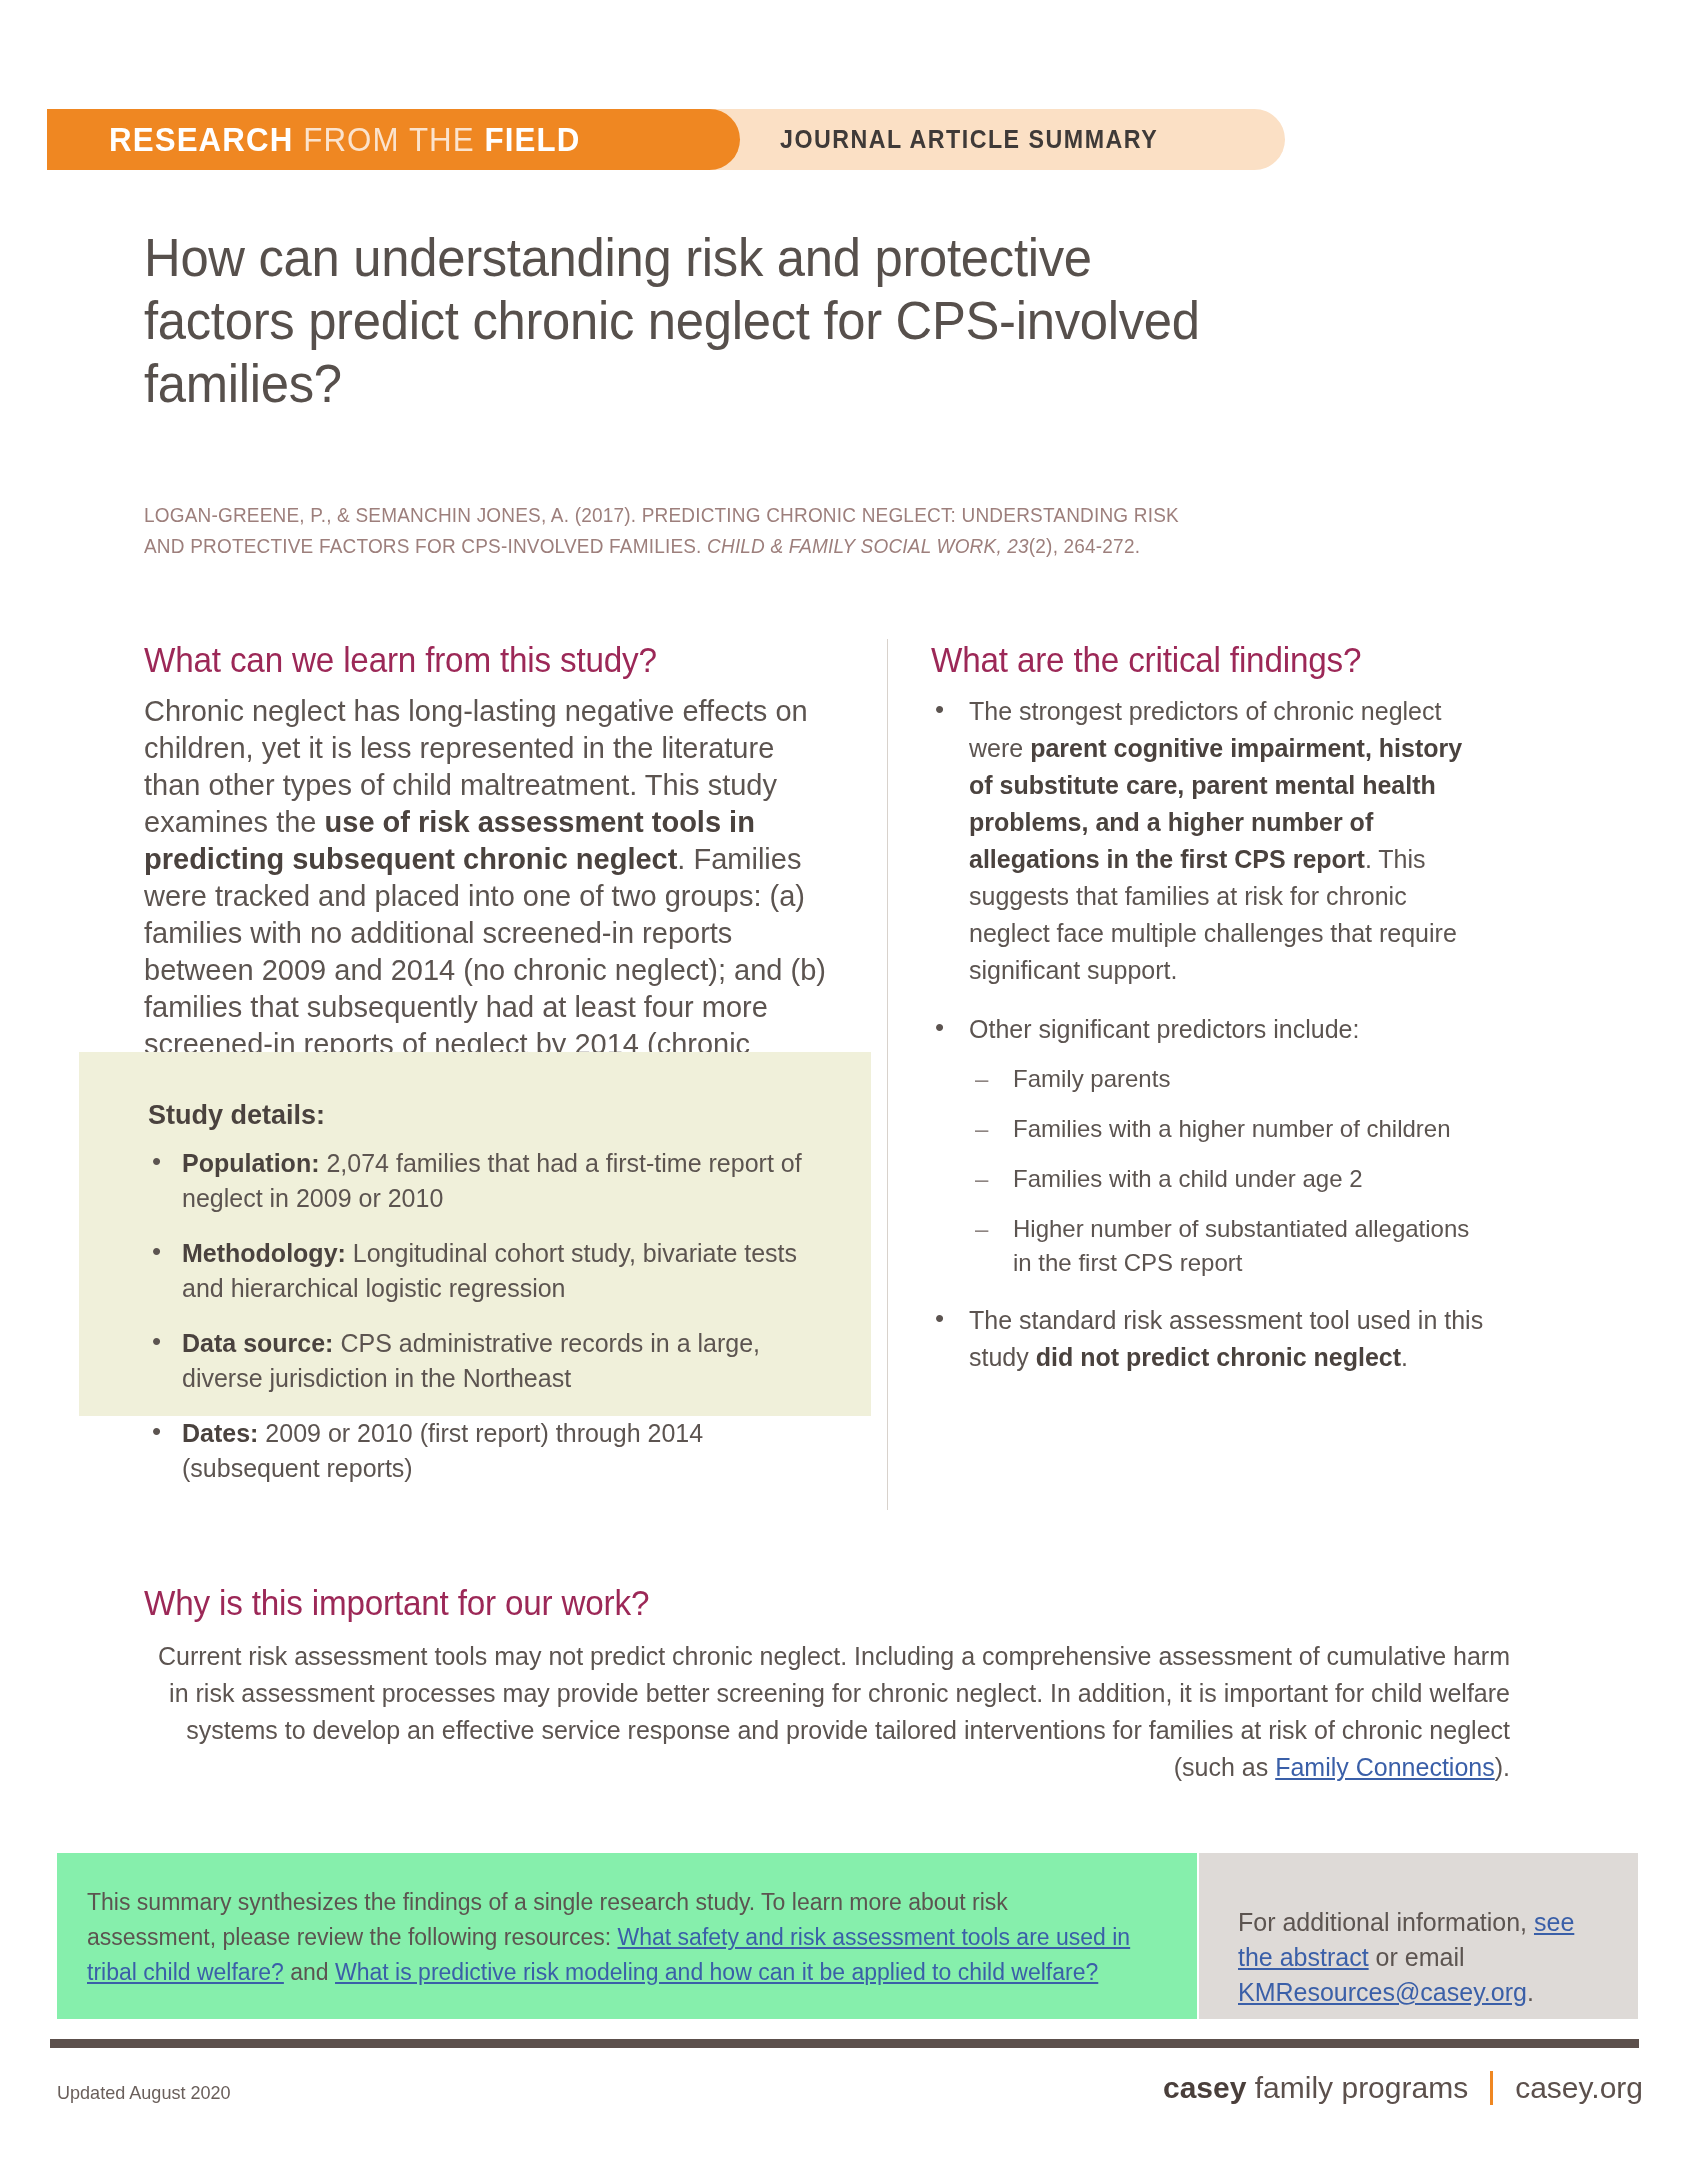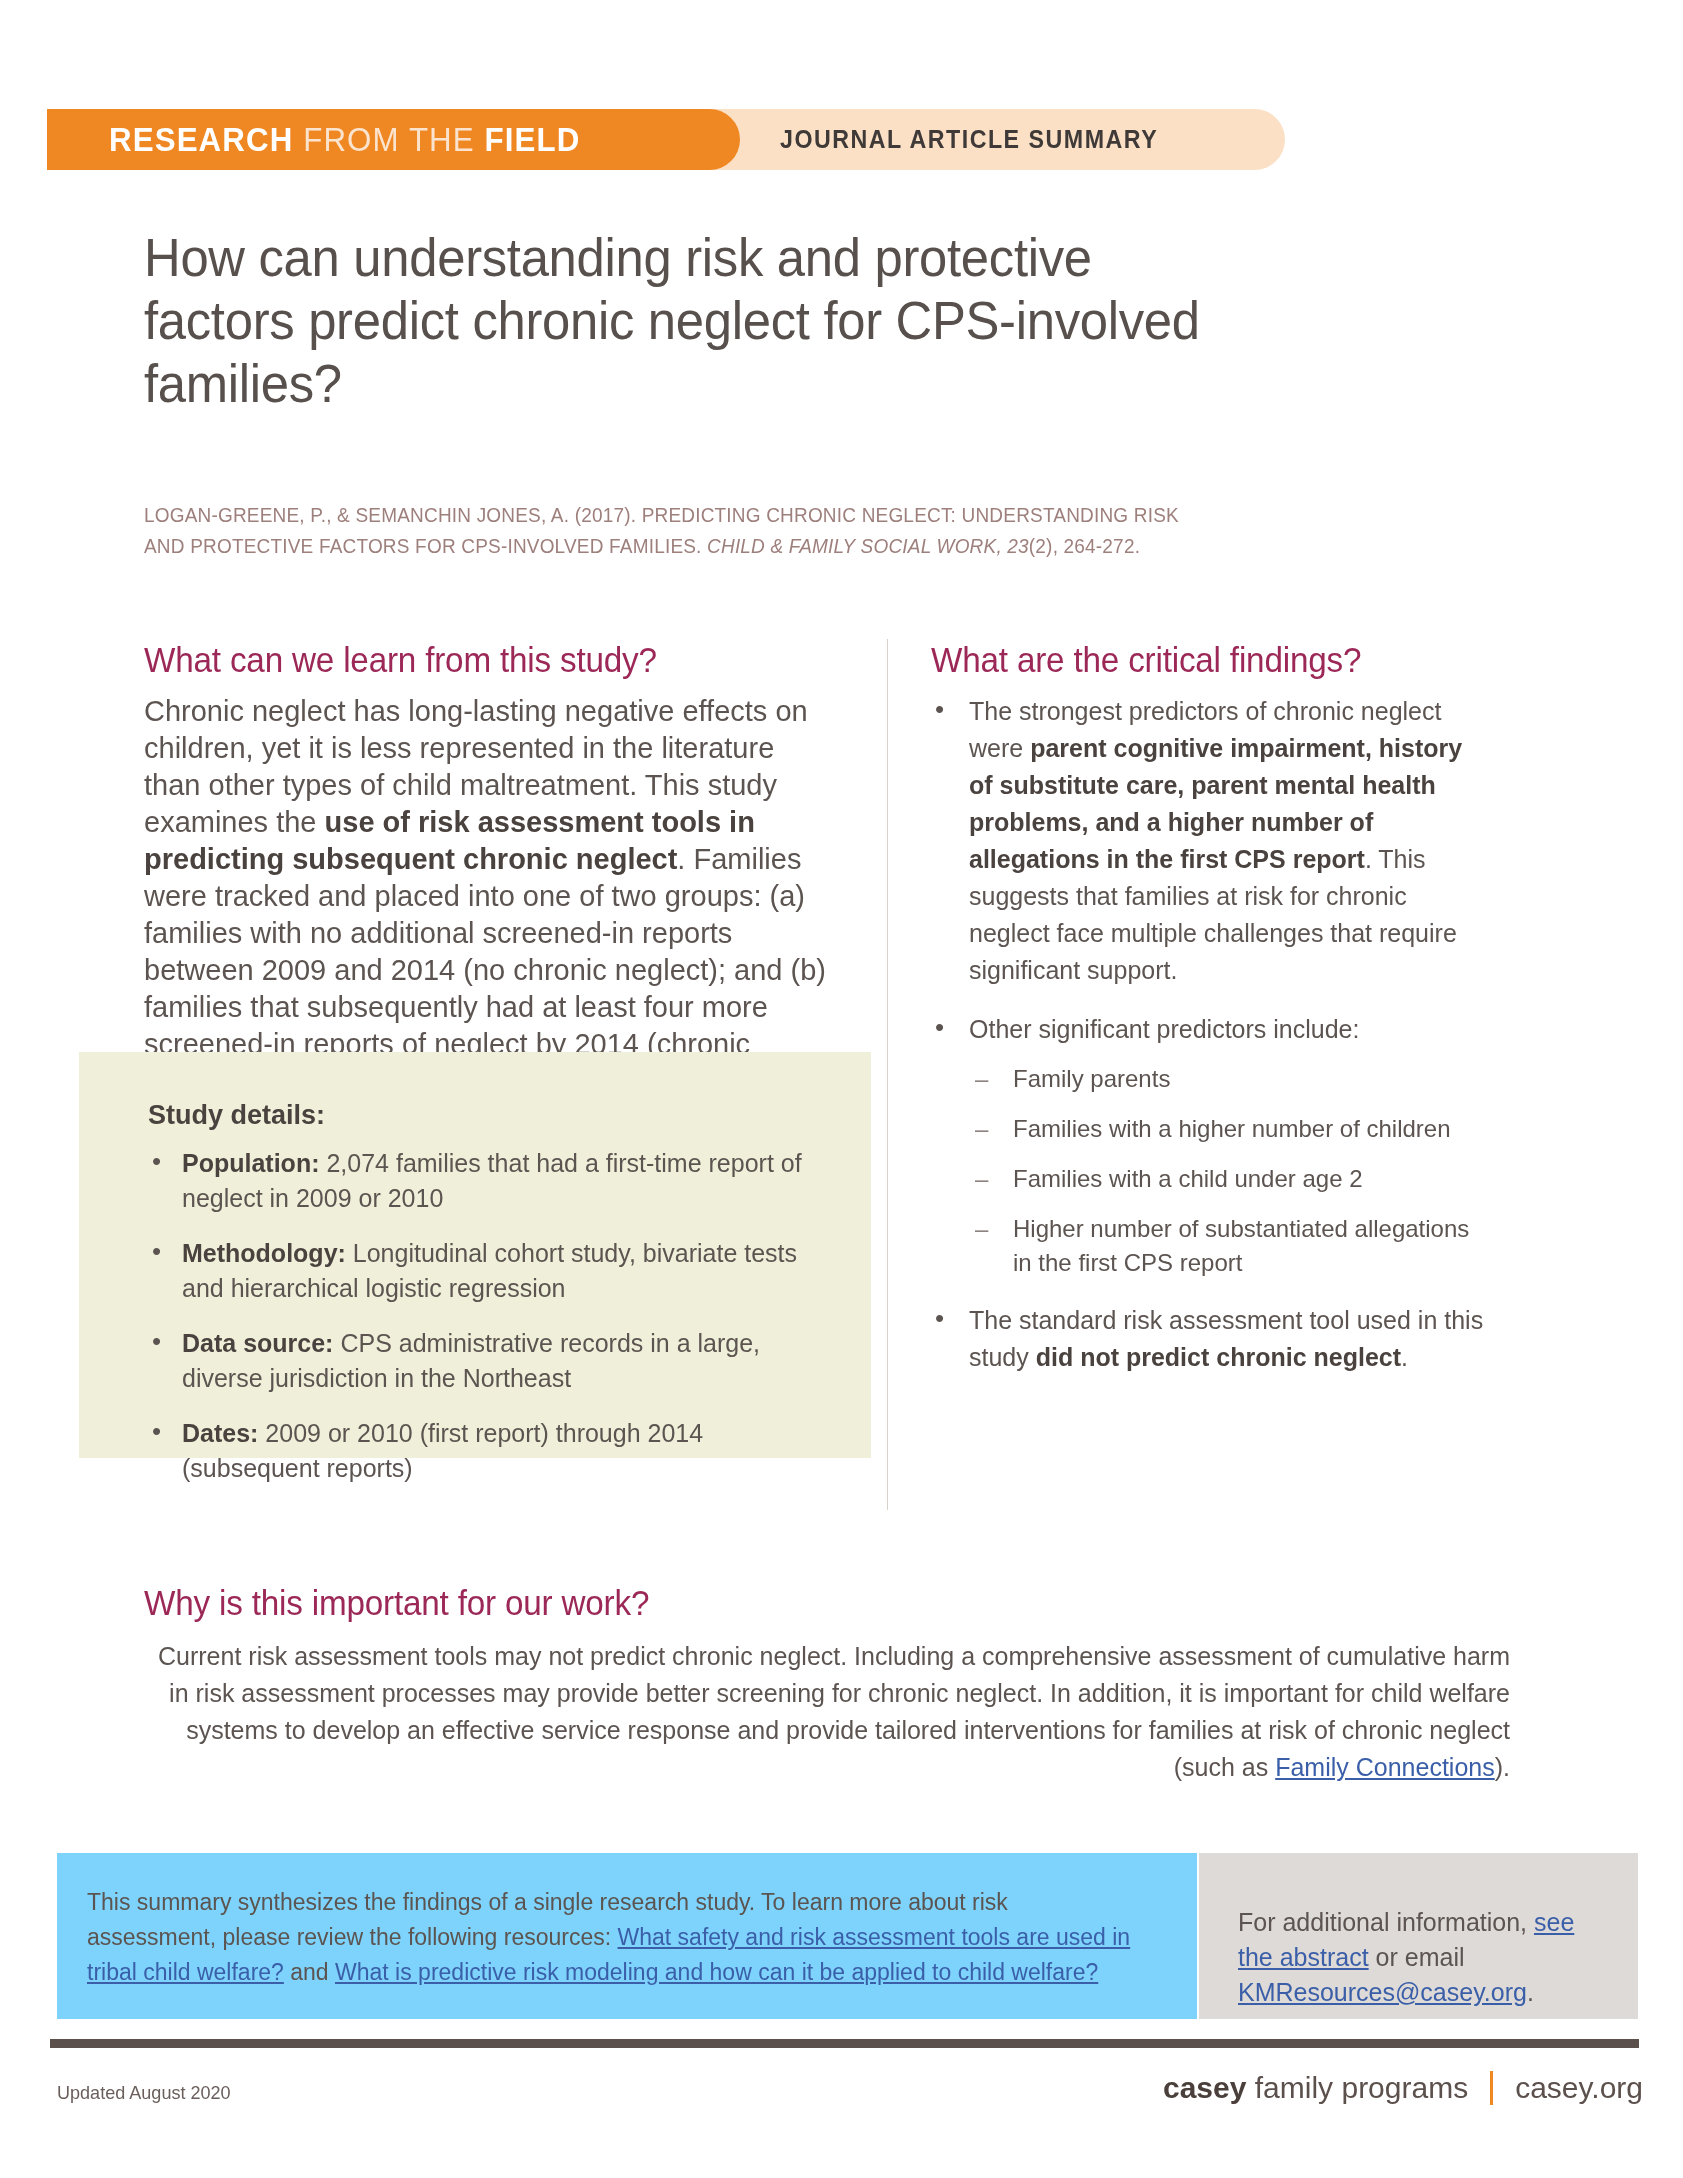--- a/index.html
+++ b/index.html
@@ -149,21 +149,21 @@
     color: #5c5450;
   }
   .left-body b { font-weight: bold; color: #4a423e; }
 
   
   .study-box {
     position: absolute;
     left: 79px;
     top: 1052px;
     width: 792px;
-    height: 406px;
+    height: 364px;
     background: #f0f0da;
   }
   .study-title {
     position: absolute;
     left: 69px;
     top: 48px;
     font-size: 27px;
     font-weight: bold;
     color: #4a423e;
   }
@@ -259,21 +259,21 @@
     text-decoration: underline;
   }
 
   
   .res-box {
     position: absolute;
     left: 57px;
     top: 1853px;
     width: 1581px;
     height: 166px;
-    background: #7dd3fc;
+    background: #86efac;
   }
   .res-box-right {
     position: absolute;
     right: 0;
     top: 0;
     width: 439px;
     height: 166px;
     background: #dedad7;
   }
   .res-divider {

